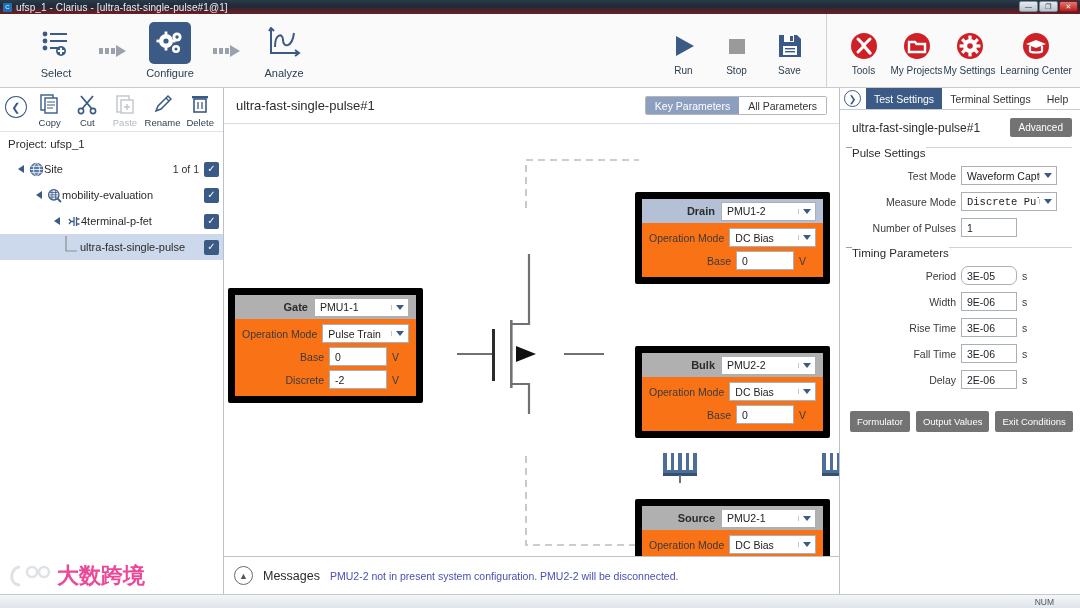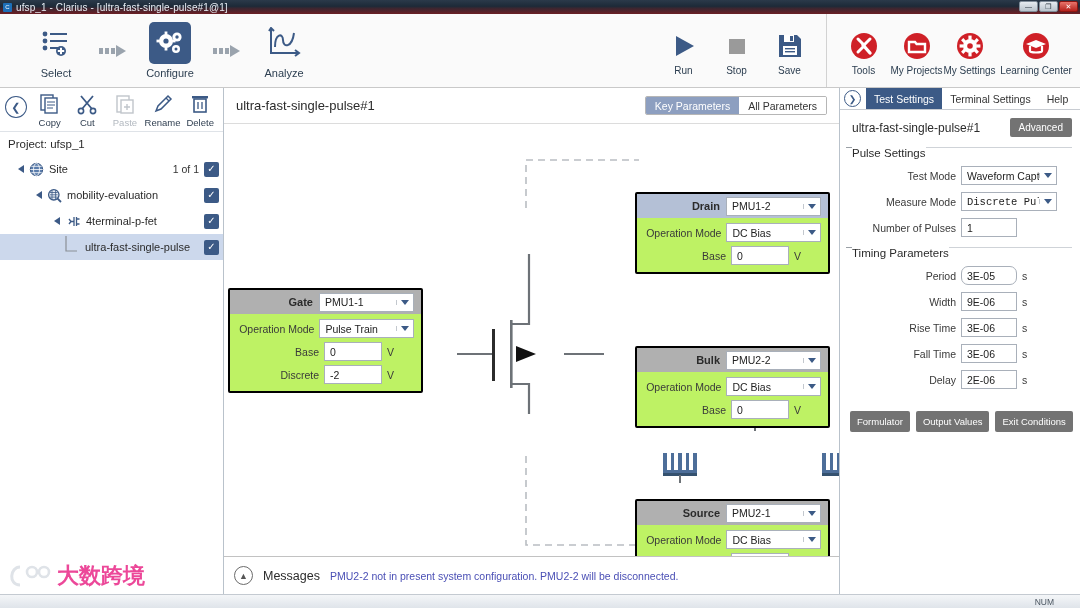--- a/index.html
+++ b/index.html
@@ -55,37 +55,37 @@
   .lp-back{ width:22px;height:22px;border-radius:50%;border:1.6px solid #3c5a86;display:flex;align-items:center;justify-content:center;
             color:#3c5a86; font-size:11px; margin-top:3px; margin-right:4px;}
   .lp-btn{ width:38px; display:flex;flex-direction:column;align-items:center;gap:2px;}
   .lp-btn .lbl{ font-size:9.5px; color:#2f3e50;}
   .lp-btn.disabled .lbl{ color:#b3b9c0;}
   .proj-label{ padding:6px 0 6px 8px; font-size:11.5px; color:#2b2b2b;}
   .tree{ font-size:11px; }
   .tnode{ display:flex; align-items:center; height:26px; padding-right:4px; position:relative;}
   .tnode.sel{ background:#ccd8ec; }
   .tri{ width:0;height:0;border-top:4.5px solid transparent;border-bottom:4.5px solid transparent;border-right:6px solid #3c5a86; margin-right:5px;}
-  .tnode .tname{ color:#2b2b2b; margin-left:5px; white-space:nowrap;}
+  .tnode .tname{ color:#2b2b2b; white-space:nowrap;}
   .chk{ margin-left:auto; width:15px;height:15px;background:#3c5a86;border-radius:2px;display:flex;align-items:center;justify-content:center;
         color:#fff;font-size:10px; line-height:1;}
   .cnt{ margin-left:auto; font-size:10.5px; color:#333; margin-right:5px;}
   .tnode .cnt + .chk{ margin-left:0;}
 
   
   .center{ flex:1; display:flex; flex-direction:column; background:#fff; border-right:1px solid #b9c2cb;}
   .center-head{ height:36px; display:flex; align-items:center; padding:0 12px; border-bottom:1px solid #dcdcdc;}
   .center-title{ font-size:13px; color:#2b2b2b;}
   .segbtns{ margin-left:auto; display:flex; border:1px solid #b6b6b6; border-radius:2px; overflow:hidden; height:19px;}
   .segbtn{ padding:0 9px; display:flex;align-items:center; font-size:10.5px; background:#fff; color:#333;}
   .segbtn.active{ background:#8d9fc0; color:#fff;}
   .canvas{ flex:1; position:relative; overflow:hidden;}
 
   
-  .card{ position:absolute; border:2px solid #000000; background:#bef264; border-radius:2px;}
+  .card{ position:absolute; border:7px solid #000000; background:#f97316; border-radius:2px;}
   .card-head{ height:24px; display:flex; align-items:center; padding:0 7px; gap:6px;}
   .card-head.blue{ background:#b4c0d6;}
   .card-head.gray{ background:#b0b0b0;}
   .card-head .hl{ font-size:11px; color:#2b2b2b; font-weight:bold; margin-left:auto;}
   .card-body{ padding:5px 7px 7px 7px; }
   .frow{ display:flex; align-items:center; gap:5px; margin-bottom:4px;}
   .frow:last-child{ margin-bottom:0;}
   .flabel{ font-size:10.5px; color:#3a3a3a; text-align:right; white-space:nowrap;}
   .fsel{ border:1px solid #a9b0ba; background:#fff; height:19px; display:flex;align-items:center; font-size:10.5px; color:#222;}
   .fsel .v{ padding:0 5px; flex:1; white-space:nowrap; overflow:hidden;}

